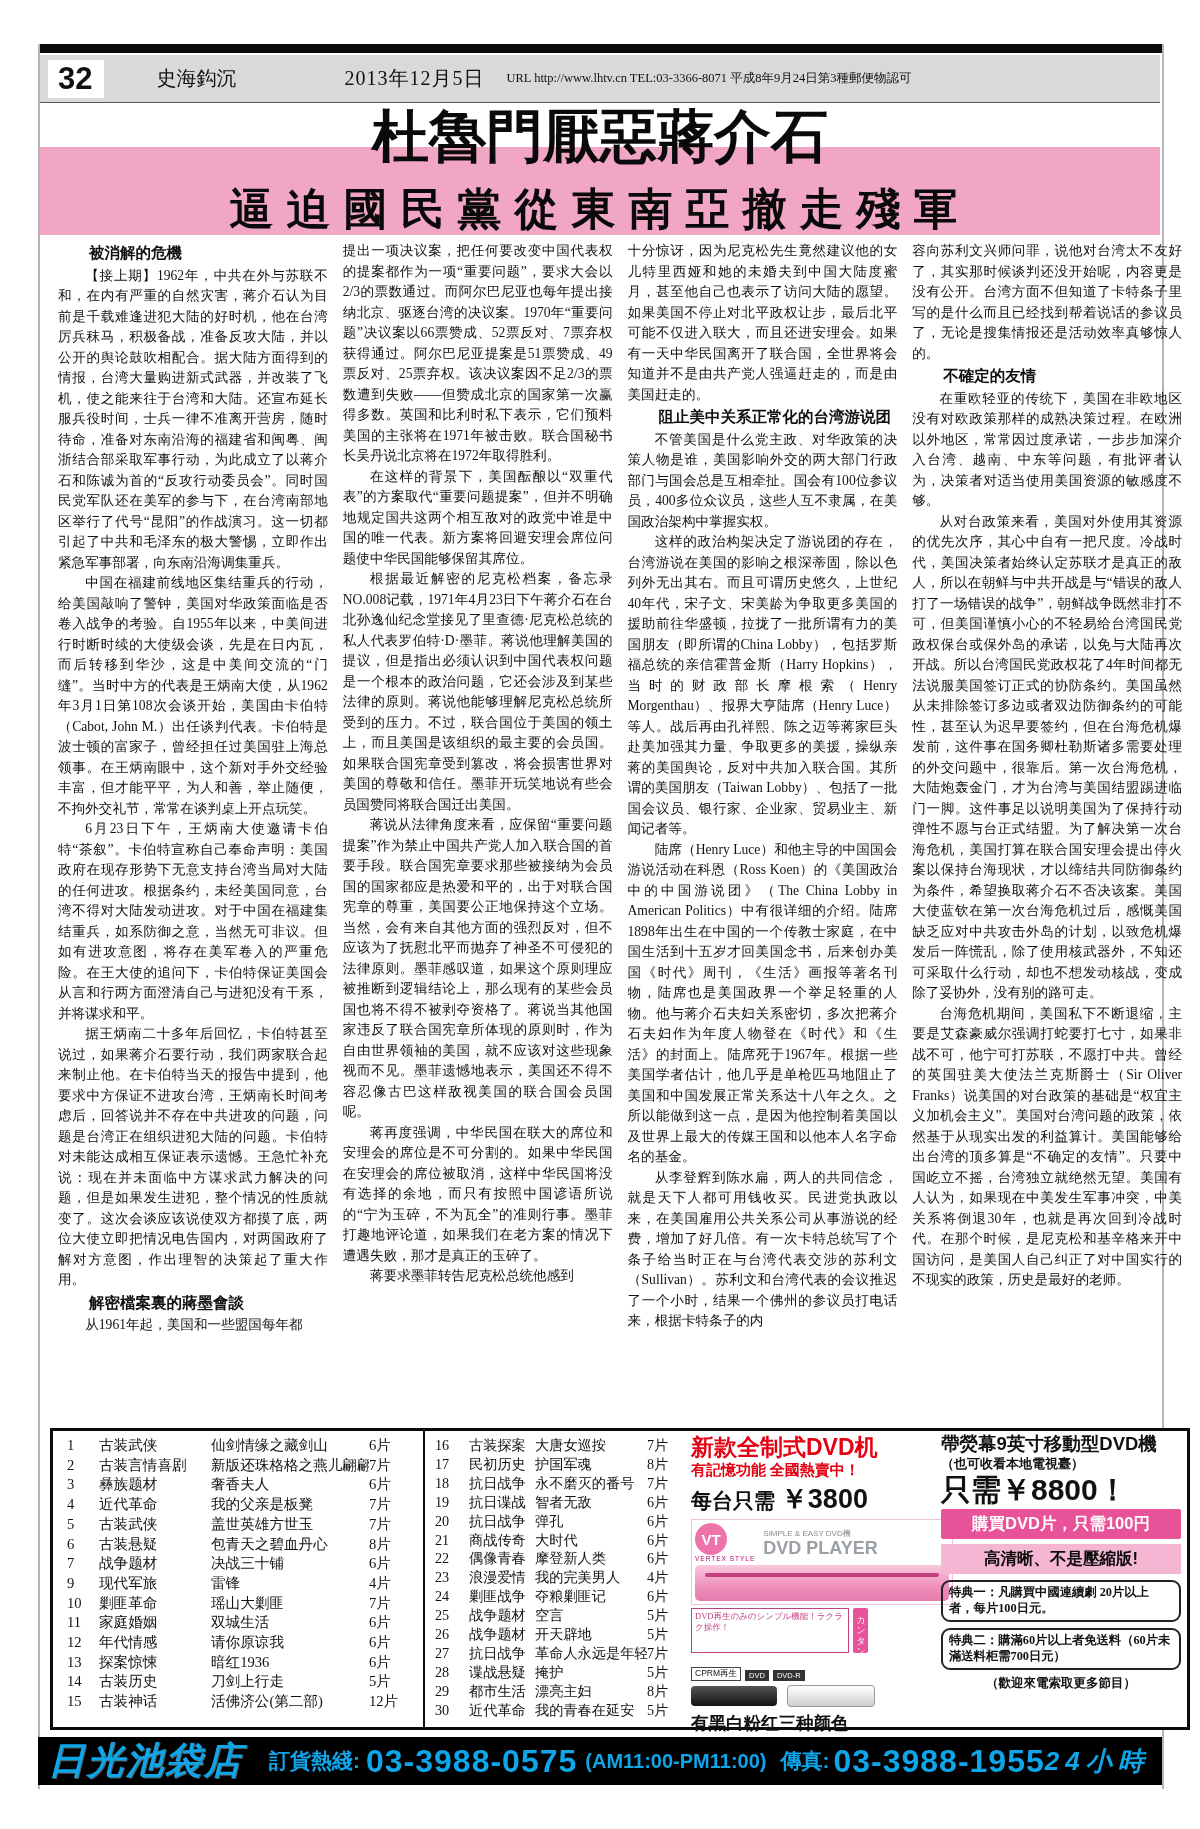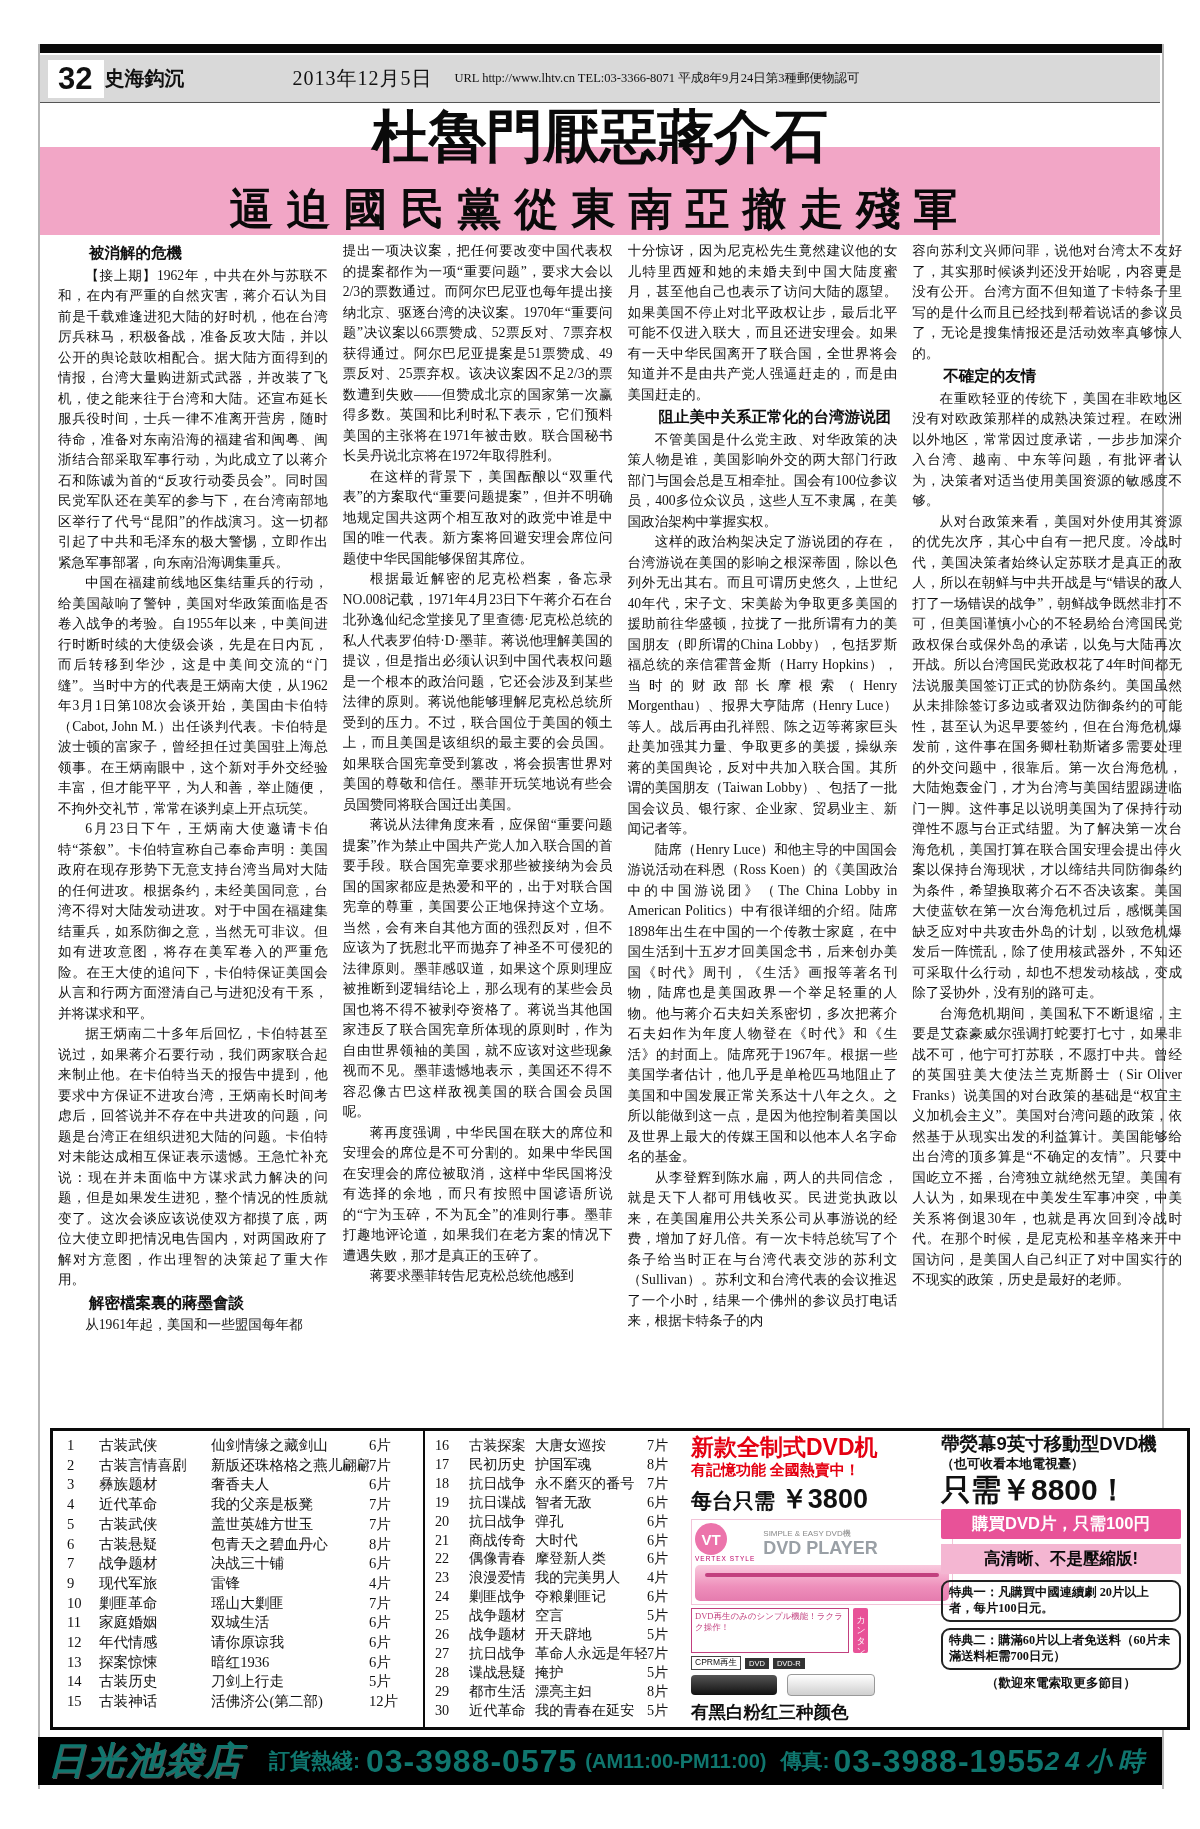--- a/index.html
+++ b/index.html
@@ -6,21 +6,21 @@
   .page{position:relative;width:1200px;height:1829px;background:#ffffff;overflow:hidden;
         font-family:"Liberation Serif",serif;color:#111;}
   
   .top-rule{position:absolute;left:38px;top:44px;width:1124px;height:9px;background:#0a0a0a;}
   .edge-l{position:absolute;left:38px;top:44px;width:2px;height:1745px;background:#b5b5b5;}
   .edge-r{position:absolute;right:36px;top:44px;width:2px;height:1745px;background:#b5b5b5;}
   .header{position:absolute;left:40px;top:55px;width:1120px;height:47px;background:#d9d9d9;
           display:flex;align-items:center;border-bottom:1px solid #555;}
   .pagenum{font-family:"Liberation Sans",sans-serif;font-weight:900;font-size:31px;
            background:#fff;padding:1px 12px 1px 10px;margin-left:8px;}
-  .section{font-weight:bold;font-size:20px;}
+  .section{font-weight:normal;font-size:20px;margin-left:52px;}
   .date{font-size:20px;margin-left:108px;letter-spacing:1px;}
   .masthead{font-family:"Liberation Sans",sans-serif;font-weight:900;font-size:33px;margin-left:116px;
             letter-spacing:3px;color:#0a0a0a;text-shadow:2.5px 2.5px 0 #b0b0b0;}
   .hdr-info{font-size:12.5px;margin-left:22px;white-space:nowrap;}
   
   .headline-wrap{position:absolute;left:40px;top:103px;width:1120px;height:132px;}
   .pink-band{position:absolute;left:0;top:44px;width:100%;height:88px;background:#f2a6c6;}
   .head-main{position:relative;z-index:2;text-align:center;font-family:"Liberation Sans",sans-serif;
              font-weight:900;font-size:57px;line-height:1.18;letter-spacing:0px;color:#0a0a0a;}
   .head-sub{position:absolute;z-index:2;top:77px;width:100%;text-align:center;
@@ -64,42 +64,42 @@
   .vt-sub{font-size:6.5px;color:#b06;letter-spacing:1px;font-family:"Liberation Sans",sans-serif;}
   .player-tag{font-size:8px;color:#888;font-family:"Liberation Sans",sans-serif;}
   .player-name{font-size:18px;color:#9aa0a6;font-family:"Liberation Sans",sans-serif;font-weight:bold;line-height:1;}
   .player-body{margin-top:3px;height:36px;border-radius:5px;
                background:linear-gradient(#f9cade,#ee8fbb 60%,#e57bae);position:relative;}
   .player-slot{position:absolute;left:10px;right:10px;top:8px;height:4px;background:#c2407f;border-radius:2px;}
   .ad1-small{display:flex;gap:4px;margin-top:3px;align-items:stretch;}
   .ad1-note{border:1px solid #c2407f;color:#c2407f;font-size:8.5px;line-height:1.25;padding:2px 3px;width:150px;}
   .kantan{background:#e85298;color:#fff;font-size:9px;writing-mode:vertical-rl;padding:2px 1px;
           display:flex;align-items:center;border-radius:2px;}
-  .logo-row{display:flex;gap:4px;margin-top:3px;align-items:center;}
+  .logo-row{display:flex;gap:4px;margin-top:14px;align-items:flex-end;}
   .cprm{border:1px solid #444;font-size:8.5px;padding:0 3px;font-family:"Liberation Sans",sans-serif;}
   .dvd-chip{background:#333;color:#fff;font-size:7.5px;padding:1px 4px;font-family:"Liberation Sans",sans-serif;}
   .shots{display:flex;gap:10px;margin-top:4px;align-items:center;}
   .shot{width:86px;height:20px;border-radius:4px;}
   .shot.black{background:linear-gradient(#555,#111);}
   .shot.white{background:linear-gradient(#fff,#cfcfcf);border:1px solid #999;}
   .ad1-caption{margin-top:4px;font-family:"Liberation Sans",sans-serif;font-weight:900;font-size:17.5px;}
   .ad2{position:absolute;left:258px;top:2px;width:240px;}
   .ad2-h{font-family:"Liberation Sans",sans-serif;font-weight:900;font-size:18.5px;line-height:1.15;}
   .ad2-s{font-size:13px;font-weight:bold;margin-top:1px;}
   .ad2-price{font-family:"Liberation Sans",sans-serif;font-weight:900;font-size:30px;line-height:1.05;margin:1px 0 3px 0;}
   .badge-pink{background:#e85298;color:#fff;font-family:"Liberation Sans",sans-serif;font-weight:900;
               font-size:16.5px;padding:4px 6px;text-align:center;border-radius:2px;}
   .box-pink{background:#f4b6d2;color:#0a0a0a;font-family:"Liberation Sans",sans-serif;font-weight:900;
             font-size:16.5px;padding:4px 6px;margin-top:5px;text-align:center;}
   .tokuten{border:2px solid #222;border-radius:9px;padding:3px 6px;margin-top:6px;
            font-size:12.3px;font-weight:bold;line-height:1.3;}
   .ad2-note{margin-top:5px;font-size:12.5px;font-weight:bold;text-align:center;}
   
   .footer-bar{position:absolute;left:38px;top:1737px;width:1124px;height:48px;background:#000;
-              color:#0f766e;display:flex;align-items:center;white-space:nowrap;}
+              color:#0ea5e9;display:flex;align-items:center;white-space:nowrap;}
   .shop-name{font-family:"Liberation Sans",sans-serif;font-weight:900;font-size:37px;
              font-style:italic;letter-spacing:2px;margin-left:10px;text-shadow:1px 1px 0 #555;}
   .order{font-family:"Liberation Sans",sans-serif;font-weight:bold;font-size:21px;margin-left:26px;}
   .phone{font-family:"Liberation Sans",sans-serif;font-weight:900;font-size:32px;letter-spacing:1px;margin-left:6px;}
   .hours{font-family:"Liberation Sans",sans-serif;font-weight:bold;font-size:20px;margin-left:8px;}
   .fax-label{font-family:"Liberation Sans",sans-serif;font-weight:bold;font-size:21px;margin-left:14px;}
   .fax{font-family:"Liberation Sans",sans-serif;font-weight:900;font-size:32px;letter-spacing:1px;margin-left:4px;}
   .always{font-family:"Liberation Sans",sans-serif;font-weight:900;font-style:italic;font-size:26px;
           margin-left:auto;margin-right:18px;letter-spacing:6px;}
 </style>

